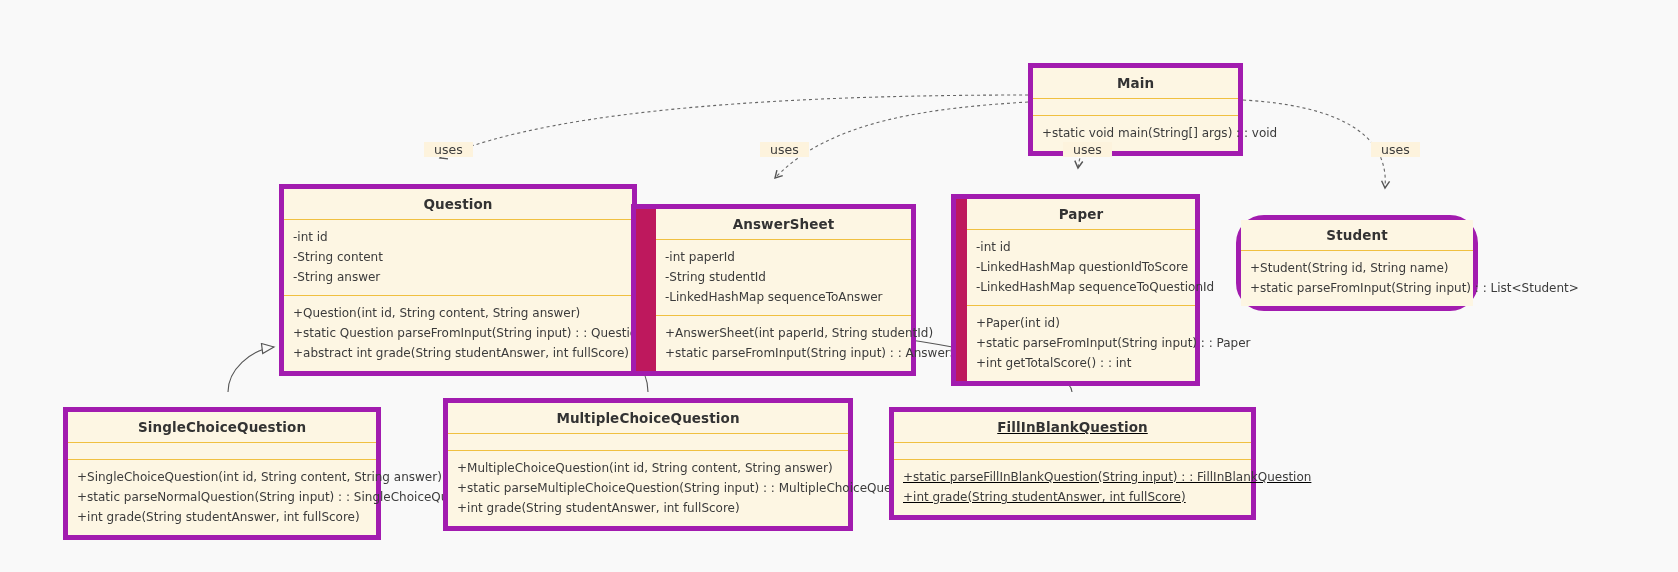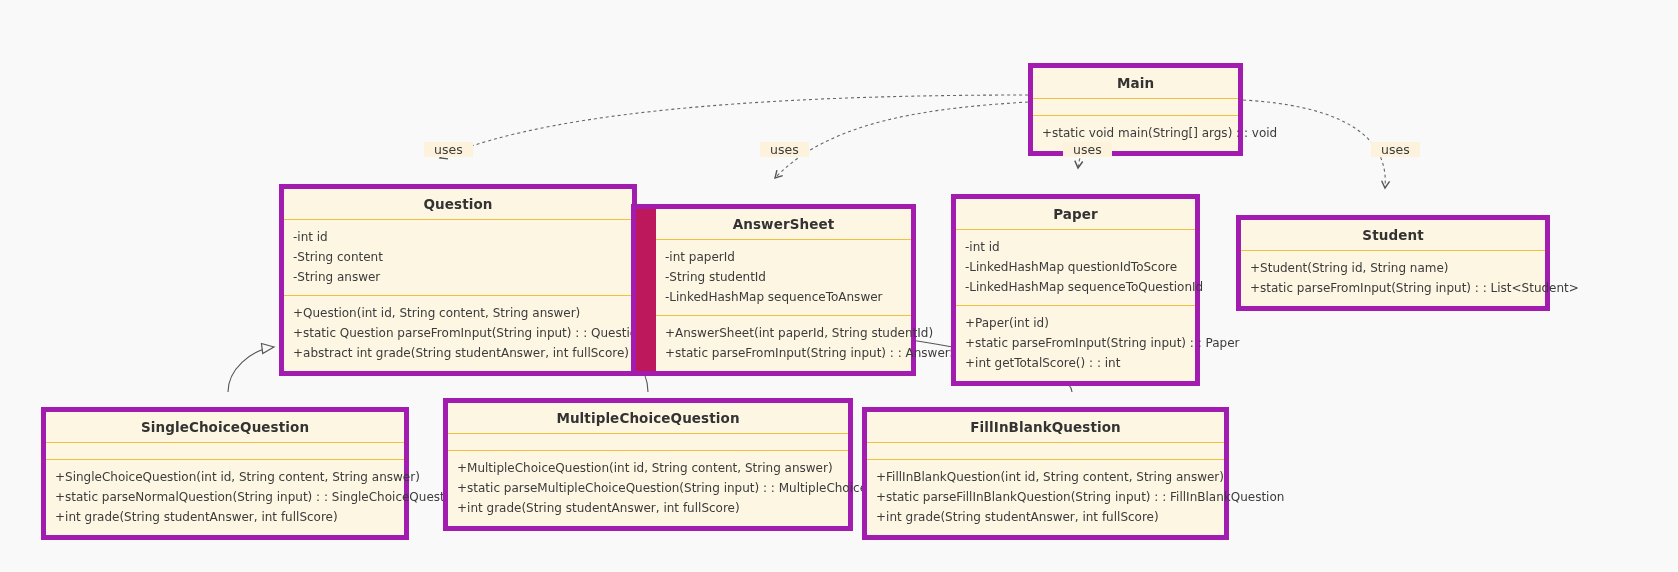--- a/index.html
+++ b/index.html
@@ -146,67 +146,66 @@
       <div class="uml-row">-int paperId</div>
       <div class="uml-row">-String studentId</div>
       <div class="uml-row">-LinkedHashMap sequenceToAnswer</div>
     </div>
     <div class="uml-section">
       <div class="uml-row">+AnswerSheet(int paperId, String studentId)</div>
       <div class="uml-row">+static parseFromInput(String input) : : AnswerSheet</div>
     </div>
   </div>
 
-  <div class="uml-class" style="left:951px; top:178px; width:249px;">
+  <div class="uml-class" style="left:951px; top:178px; width:249px;padding-left:11px;">
     <div class="uml-title">Paper</div>
     <div class="uml-section">
       <div class="uml-row">-int id</div>
       <div class="uml-row">-LinkedHashMap questionIdToScore</div>
       <div class="uml-row">-LinkedHashMap sequenceToQuestionId</div>
     </div>
     <div class="uml-section">
       <div class="uml-row">+Paper(int id)</div>
       <div class="uml-row">+static parseFromInput(String input) : : Paper</div>
       <div class="uml-row">+int getTotalScore() : : int</div>
     </div>
   </div>
 
-  <div class="uml-class" style="left:1236px; top:199px; width:314px;">
+  <div class="uml-class" style="left:1236px; top:199px; width:242px;border-radius:28px;">
     <div class="uml-title">Student</div>
     <div class="uml-section">
       <div class="uml-row">+Student(String id, String name)</div>
       <div class="uml-row">+static parseFromInput(String input) : : List&lt;Student&gt;</div>
     </div>
   </div>
 
-  <div class="uml-class" style="left:41px; top:391px; width:368px;">
+  <div class="uml-class" style="left:63px; top:391px; width:318px;">
     <div class="uml-title">SingleChoiceQuestion</div>
     <div class="uml-section empty"></div>
     <div class="uml-section">
       <div class="uml-row">+SingleChoiceQuestion(int id, String content, String answer)</div>
       <div class="uml-row">+static parseNormalQuestion(String input) : : SingleChoiceQuestion</div>
       <div class="uml-row">+int grade(String studentAnswer, int fullScore)</div>
     </div>
   </div>
 
   <div class="uml-class" style="left:443px; top:382px; width:410px;">
     <div class="uml-title">MultipleChoiceQuestion</div>
     <div class="uml-section empty"></div>
     <div class="uml-section">
       <div class="uml-row">+MultipleChoiceQuestion(int id, String content, String answer)</div>
       <div class="uml-row">+static parseMultipleChoiceQuestion(String input) : : MultipleChoiceQuestion</div>
       <div class="uml-row">+int grade(String studentAnswer, int fullScore)</div>
     </div>
   </div>
 
-  <div class="uml-class" style="left:862px; top:391px; width:367px;">
+  <div class="uml-class" style="left:889px; top:391px; width:367px;text-decoration:underline;">
     <div class="uml-title">FillInBlankQuestion</div>
     <div class="uml-section empty"></div>
     <div class="uml-section">
-      <div class="uml-row">+FillInBlankQuestion(int id, String content, String answer)</div>
       <div class="uml-row">+static parseFillInBlankQuestion(String input) : : FillInBlankQuestion</div>
       <div class="uml-row">+int grade(String studentAnswer, int fullScore)</div>
     </div>
   </div>
 
   <div class="edge-label" style="left:424px; top:134px;">uses</div>
 
   <div class="edge-label" style="left:760px; top:134px;">uses</div>
 
   <div class="edge-label" style="left:1063px; top:134px;">uses</div>

